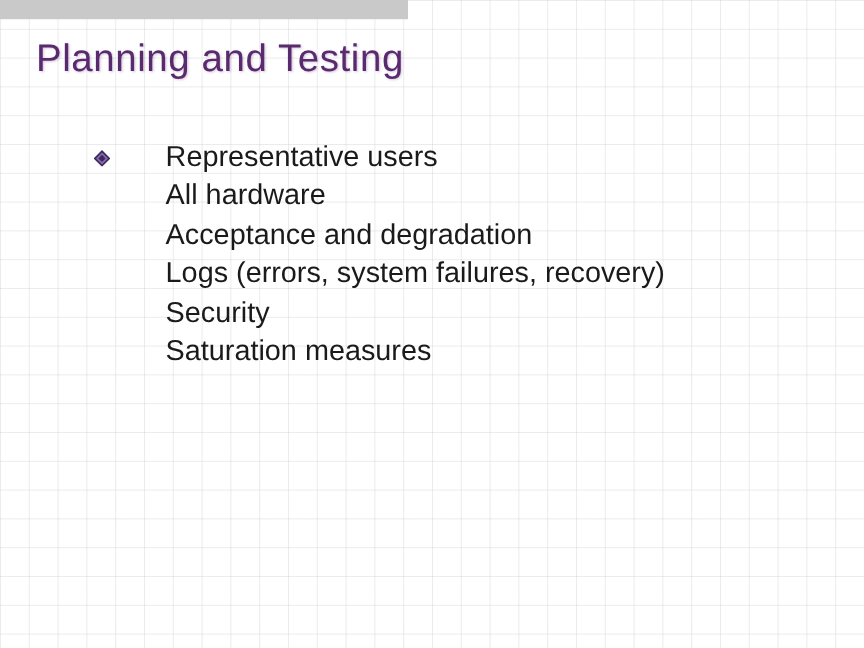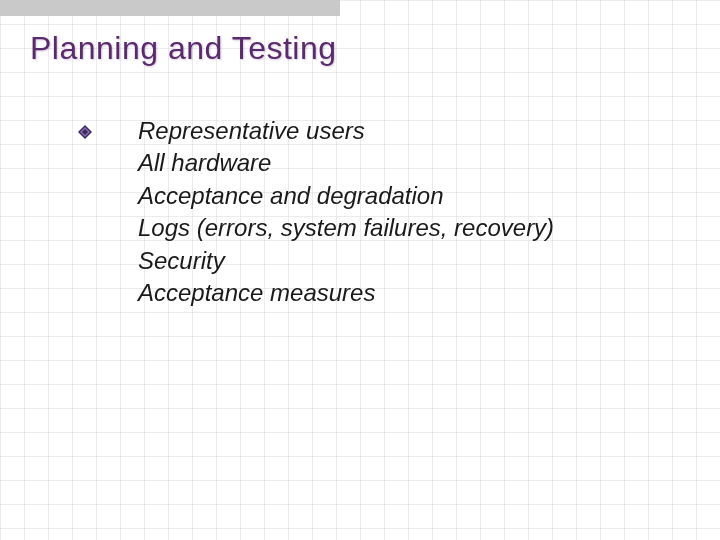--- a/index.html
+++ b/index.html
@@ -57,21 +57,20 @@
     top: 10px;
     width: 14px;
     height: 14px;
     display: inline-block;
   }
   .diamond svg { display: block; }
   .sub {
     list-style: none;
     padding-left: 36px;
     margin-top: 24px;
-    font-style: italic;
   }
   .sub li {
     font-size: 24px;
     color: #1a1a1a;
     line-height: 1.35;
   }
 </style>
 </head>
 <body>
 
@@ -89,17 +88,17 @@
           <polygon points="7,2 12,7 7,12 2,7" fill="#8a6ab0"></polygon>
           <polygon points="7,4 10,7 7,10 4,7" fill="#3a2a5e"></polygon>
         </svg>
       </span>
       <ul class="sub">
         <li>Representative users</li>
         <li>All hardware</li>
         <li>Acceptance and degradation</li>
         <li>Logs (errors, system failures, recovery)</li>
         <li>Security</li>
-        <li>Acceptance measures</li>
+        <li>Saturation measures</li>
       </ul>
     </li>
   </ul>
 </div>
 
 </body></html>

